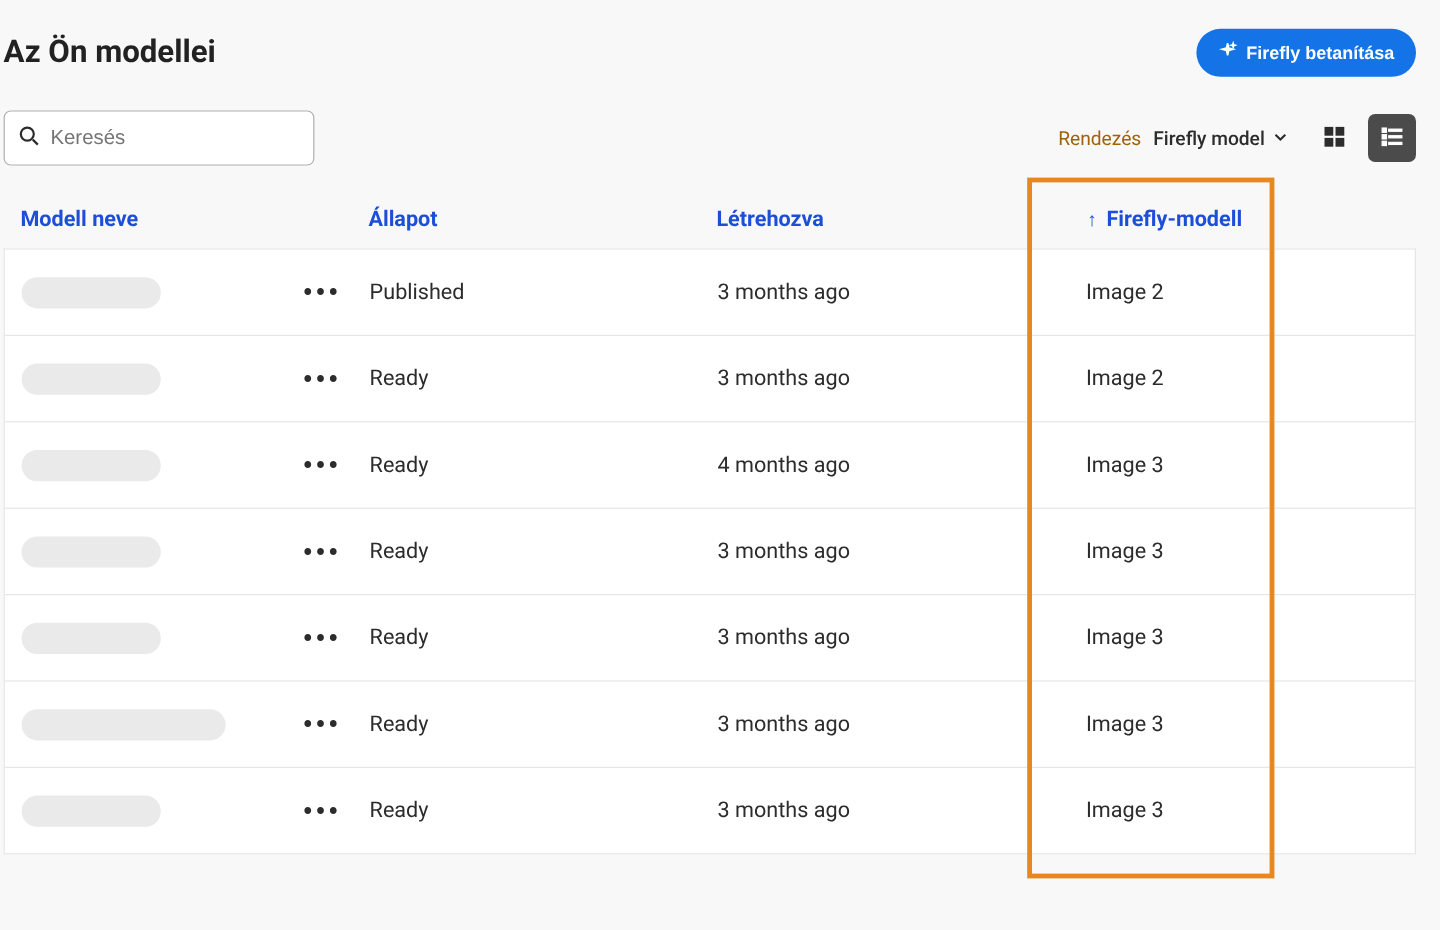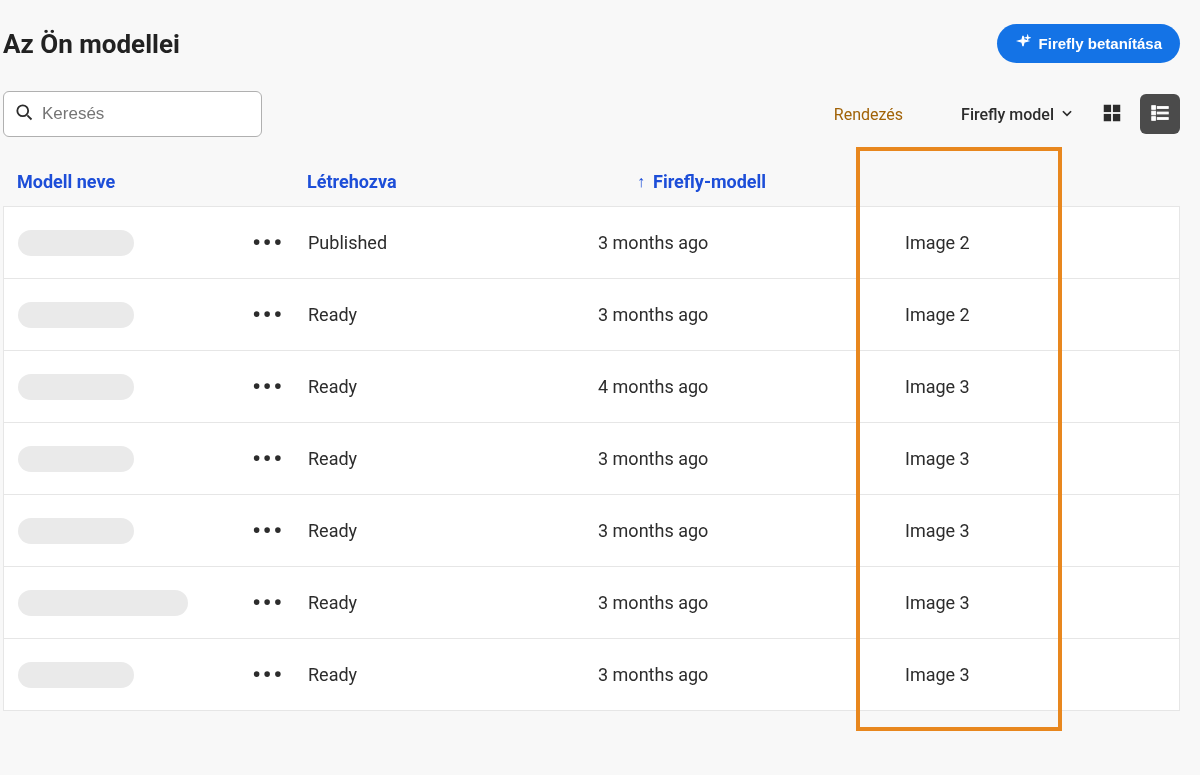--- a/index.html
+++ b/index.html
@@ -74,21 +74,20 @@
       font-size: 16px;
     }
     .sort-label { color: #a16207; }
     .sort-select {
       display: flex;
       align-items: flex-end;
       gap: 6px;
       color: #2c2c2c;
       font-weight: 500;
       cursor: pointer;
-      margin-left: 48px;
     }
     .view-toggles { display: flex; gap: 8px; }
     .view-btn {
       width: 40px;
       height: 40px;
       display: flex;
       align-items: center;
       justify-content: center;
       border-radius: 6px;
       cursor: pointer;
@@ -228,20 +227,21 @@
             </svg>
           </span>
         </button>
       </div>
     </div>
   </div>
 
   <div class="table-wrap">
     <div class="table-header">
       <div>Modell neve</div>
+      <div>Állapot</div>
       <div>Létrehozva</div>
       <div class="th-firefly">
         <span class="arrow-up">↑</span>
         <span>Firefly-modell</span>
       </div>
     </div>
 
     <div class="table-body" id="table-body">
         <div class="row">
           <div class="name-cell">

